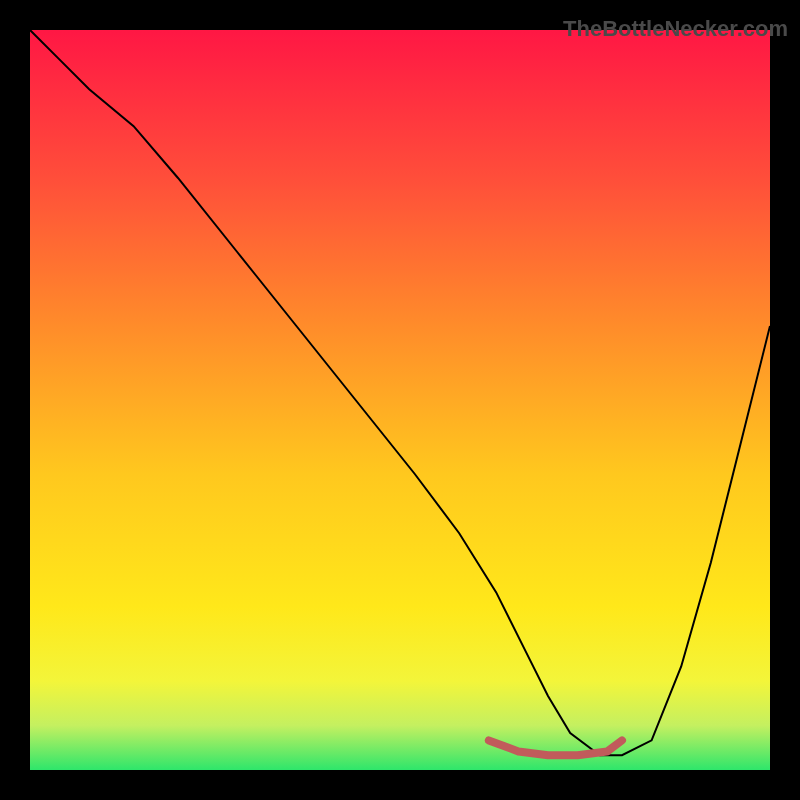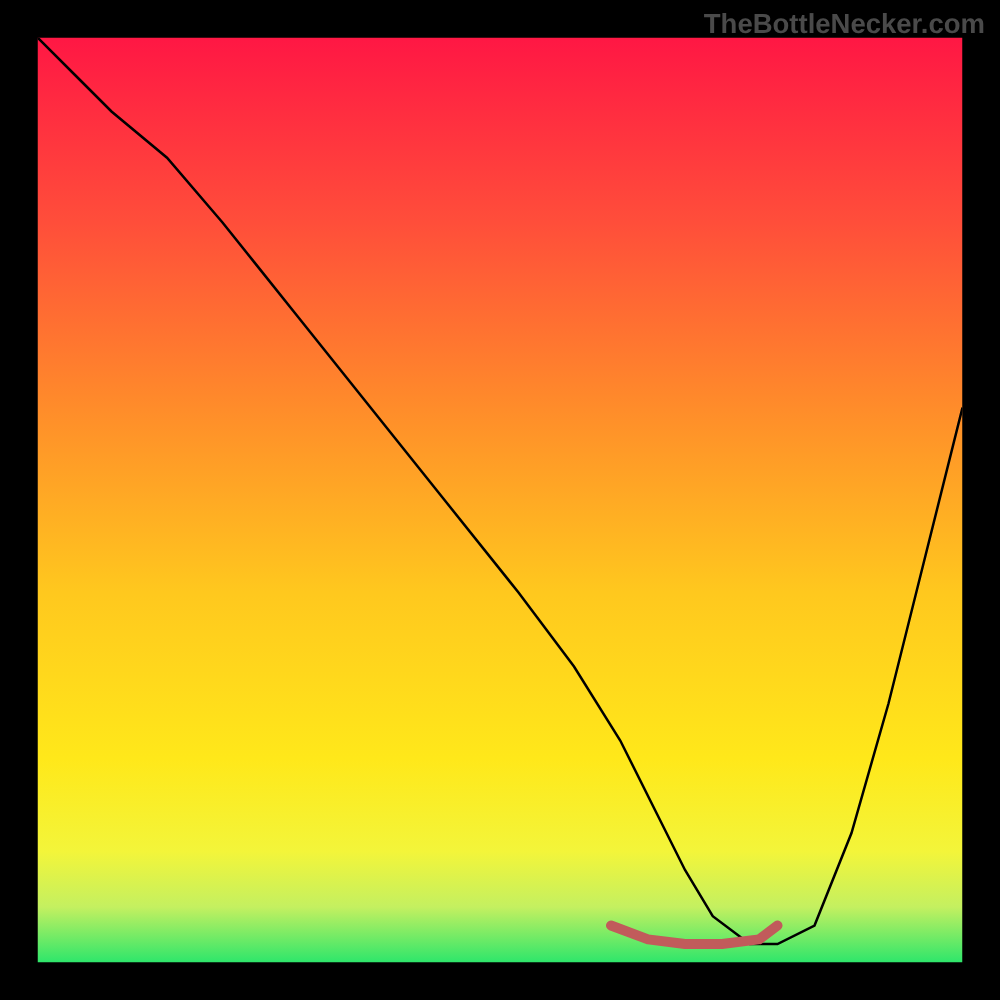--- a/index.html
+++ b/index.html
@@ -6,21 +6,21 @@
     margin: 0;
     padding: 0;
     width: 800px;
     height: 800px;
     background: #000;
     position: relative;
     font-family: Arial, sans-serif;
   }
   .watermark {
     position: absolute;
-    top: 6px;
+    top: 16px;
     right: 12px;
     color: #4a4a4a;
     font-size: 22px;
     font-weight: bold;
     z-index: 10;
   }
   .plot-area {
     position: absolute;
     left: 30px;
     top: 30px;

